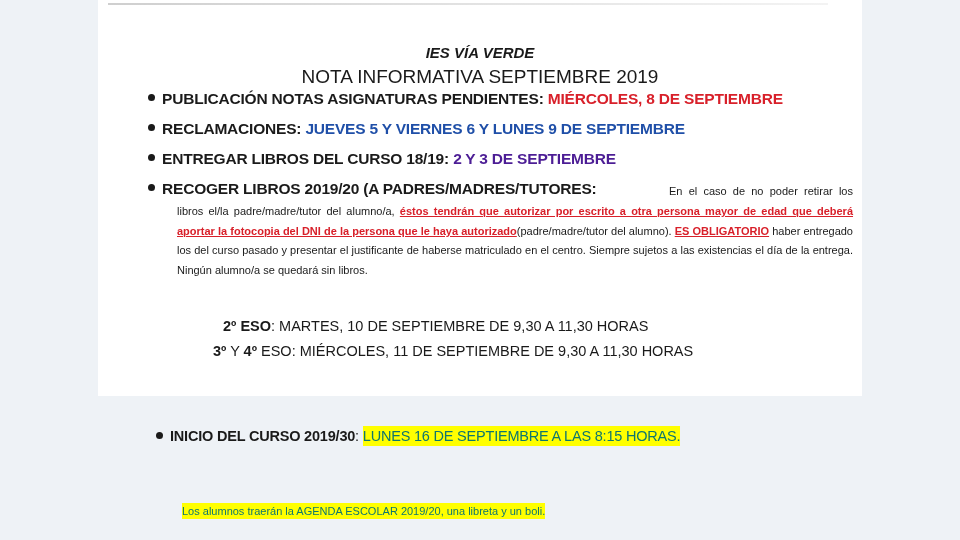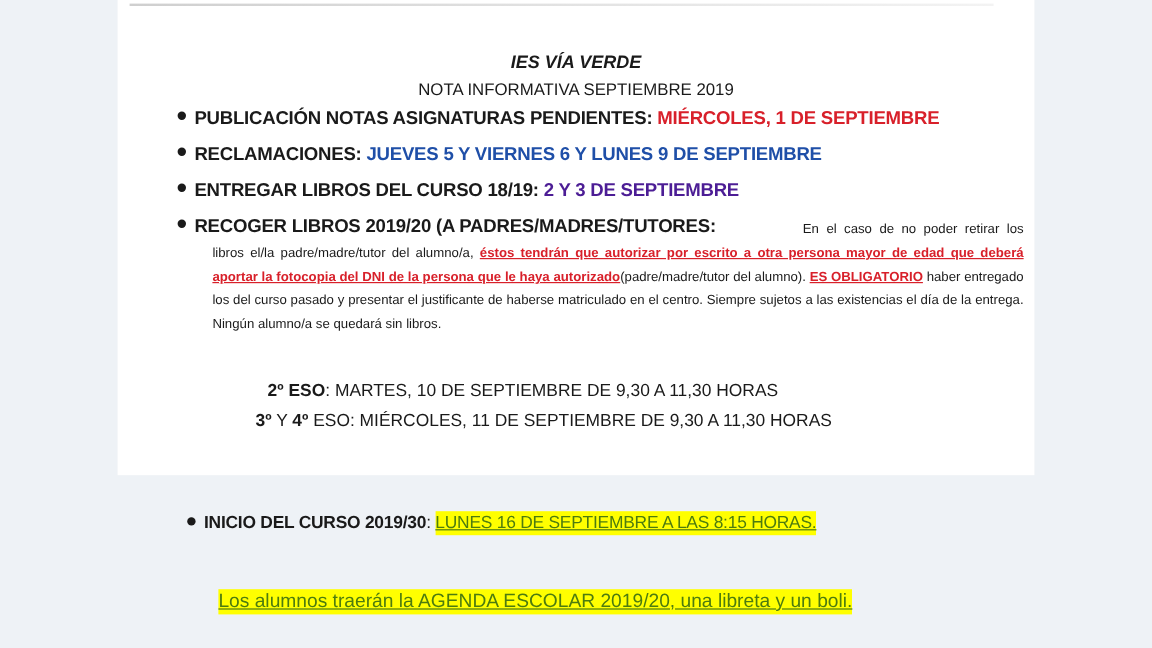--- a/index.html
+++ b/index.html
@@ -12,50 +12,50 @@
   .page {
     position:absolute; left:98px; top:0; width:764px; height:396px;
     background:#ffffff;
   }
   .topline {
     position:absolute; left:10px; top:3px; width:720px; height:2px;
     background:linear-gradient(to right,#cfcfcf,#e2e2e2,#f3f3f3);
   }
   .abs { position:absolute; white-space:nowrap; color:#1a1a1a; }
   .title { left:0; width:764px; text-align:center; top:44px; font-size:15px; font-weight:bold; font-style:italic; }
-  .subtitle { left:0; width:764px; text-align:center; top:66px; font-size:14px; }
+  .subtitle { left:0; width:764px; text-align:center; top:66px; font-size:19px; }
   .bullet-line { font-size:15.5px; font-weight:bold; letter-spacing:-0.2px; }
   .bullet {
     display:inline-block; width:7px; height:7px; border-radius:50%;
     background:#1a1a1a; margin-right:7px; vertical-align:middle; position:relative; top:-2px;
   }
   .ul { }
   .red { color:#d8202a; }
   .blue { color:#1f4fa8;margin-top:44px; }
   .green { color:#4c1d95; }
   .para {
     position:absolute; left:79px; width:676px; font-size:11px; line-height:19.8px;
     color:#1a1a1a; text-align:justify; white-space:normal;
   }
   .redu { color:#d8202a; font-weight:bold; text-decoration:underline; }
   .sched { font-size:14.5px; color:#1a1a1a; }
-  .hl { background:#ffff00; color:#4d7c0f; font-weight:normal;text-decoration:underline; }
+  .hl { background:#ffff00; color:#0f766e; font-weight:normal; }
 </style>
 </head>
 <body>
 
 <div class="page">
   <div class="topline"></div>
 
   <div class="abs title">IES VÍA VERDE</div>
   <div class="abs subtitle">NOTA INFORMATIVA SEPTIEMBRE 2019</div>
 
   <div class="abs bullet-line" style="left:50px; top:90px;">
     <span class="bullet"></span><span class="ul">PUBLICACIÓN NOTAS ASIGNATURAS PENDIENTES</span><span>:</span>
-    <span class="red">MIÉRCOLES, 1 DE SEPTIEMBRE</span>
+    <span class="red">MIÉRCOLES, 8 DE SEPTIEMBRE</span>
   </div>
 
   <div class="abs bullet-line" style="left:50px; top:120px;">
     <span class="bullet"></span><span class="ul">RECLAMACIONES</span><span>:</span>
     <span class="blue">JUEVES 5 Y VIERNES 6  Y LUNES 9 DE SEPTIEMBRE</span>
   </div>
 
   <div class="abs bullet-line" style="left:50px; top:150px;">
     <span class="bullet"></span><span class="ul">ENTREGAR LIBROS DEL CURSO 18/19</span><span>:</span>
     <span class="green">2  Y  3 DE SEPTIEMBRE</span>
@@ -72,16 +72,16 @@
     <b>2º ESO</b><span>:</span><span> MARTES, 10 DE SEPTIEMBRE DE 9,30 A 11,30 HORAS</span>
   </div>
   <div class="abs sched" style="left:115px; top:343px;">
     <b>3º</b><span> Y </span><b>4º</b><span> ESO</span><span>:</span><span> MIÉRCOLES, 11 DE SEPTIEMBRE DE 9,30 A 11,30 HORAS</span>
   </div>
 
   <div class="abs bullet-line" style="left:58px; top:428px; font-size:14.5px;">
     <span class="bullet"></span><span class="ul">INICIO DEL CURSO 2019/30</span><span style="font-weight:normal;">: </span><span class="hl" style="padding:2px 0;">LUNES 16  DE SEPTIEMBRE A LAS 8:15 HORAS.</span>
   </div>
 
-  <div class="abs" style="left:84px; top:493px; font-size:16px;">
+  <div class="abs" style="left:84px; top:505px; font-size:11px;">
     <span class="hl" style="padding:2px 0;">Los alumnos traerán la AGENDA ESCOLAR 2019/20, una libreta y un boli.</span>
   </div>
 </div>
 
 </body></html>

